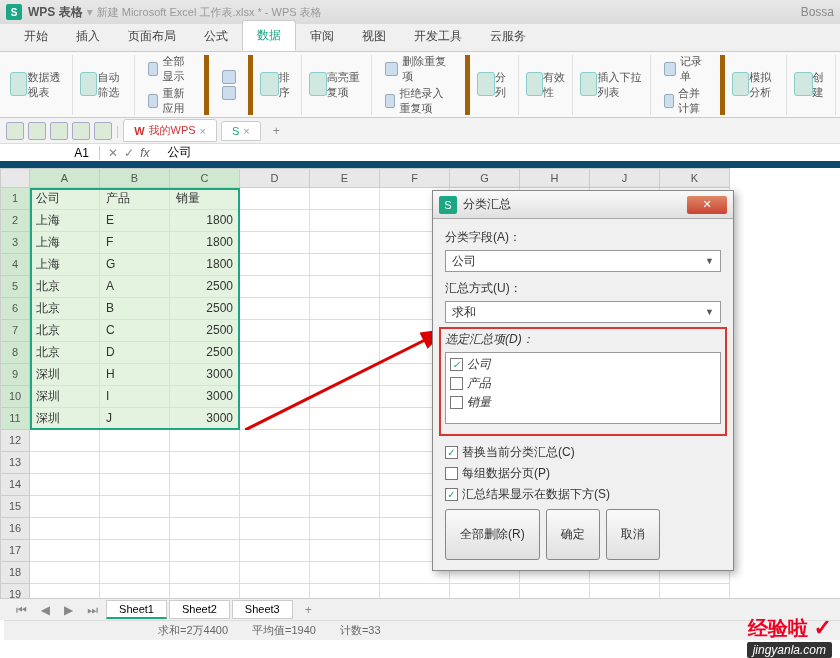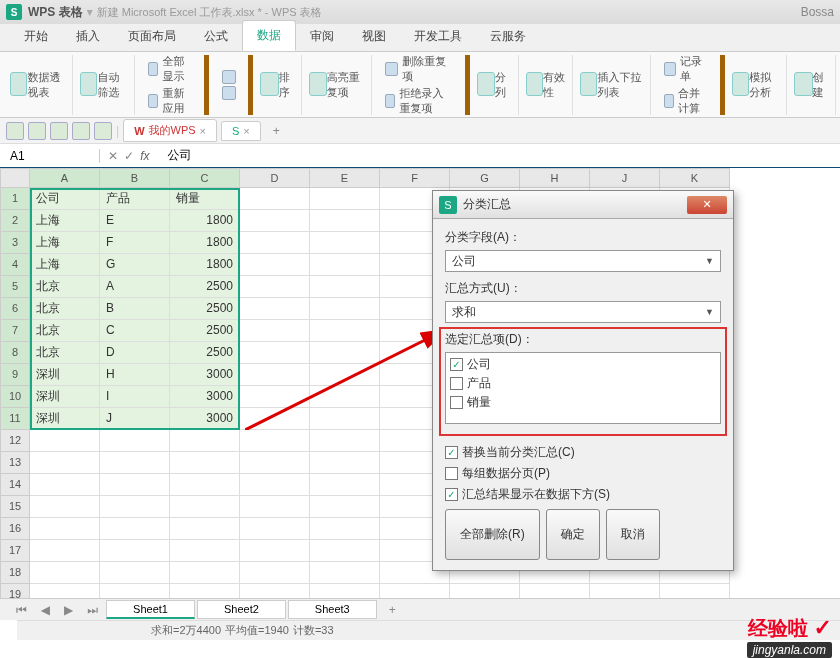--- a/index.html
+++ b/index.html
@@ -22,21 +22,21 @@
 .rgroup2 div { display: flex; align-items: center; gap: 4px; cursor: pointer; }
 .smic { width: 14px; height: 14px; background: #cde; border: 1px solid #9ab; border-radius: 2px; }
 
 .qat { height: 26px; background: #f3f3f3; display: flex; align-items: center; padding: 0 6px; gap: 4px; border-bottom: 1px solid #ddd; }
 .qat .qi { width: 18px; height: 18px; background: #dcead8; border: 1px solid #aac; border-radius: 2px; cursor: pointer; }
 .qat .tab { padding: 3px 10px; background: #fff; border: 1px solid #ccc; border-radius: 3px 3px 0 0; font-size: 11px; color: #555; cursor: pointer; display: flex; align-items: center; gap: 4px; }
 .qat .tab.red { color: #c33; }
 .qat .tab .x { color: #999; }
 .qat .plus { padding: 3px 8px; color: #888; cursor: pointer; }
 
-.fxbar { height: 24px; background: #fff; display: flex; align-items: center; border-bottom: 1px solid #0c4a6e; }
+.fxbar { height: 24px; background: #fff; display: flex; align-items: center; border-bottom: 7px solid #0c4a6e; text-align: right; }
 .fxbar .cell { width: 100px; padding: 0 10px; border-right: 1px solid #ccc; }
 .fxbar .icns { display: flex; gap: 6px; padding: 0 8px; color: #888; }
 .fxbar .fx { font-style: italic; color: #666; }
 .fxbar .val { padding: 0 10px; }
 
 .sheet { position: relative; }
 .colhdr { display: flex; height: 20px; }
 .corner { width: 30px; background: #e8e8e8; border: 1px solid #ccc; }
 .ch { width: 70px; background: #e8e8e8; border: 1px solid #ccc; border-left: none; text-align: center; color: #555; line-height: 18px; font-size: 11px; }
 .ch.sel { background: #d0e8d0; }
@@ -55,34 +55,34 @@
 .dialog { position: absolute; left: 432px; top: 190px; width: 302px; background: #f0f0f0; border: 1px solid #888; box-shadow: 3px 3px 8px rgba(0,0,0,0.3); }
 .dtitle { height: 28px; background: linear-gradient(#fafafa,#e0e0e0); display: flex; align-items: center; padding: 0 6px; border-bottom: 1px solid #aaa; }
 .dtitle .dlogo { width: 18px; height: 18px; background: #1ba784; border-radius: 2px; margin-right: 6px; color: #fff; display: flex; align-items: center; justify-content: center; font-size: 11px; }
 .dtitle .dt { flex: 1; color: #333; font-size: 12px; }
 .dtitle .dx { width: 40px; height: 18px; background: linear-gradient(#d86,#c43); border-radius: 2px; color: #fff; text-align: center; line-height: 16px; font-size: 11px; cursor: pointer; }
 .dbody { padding: 10px 12px; font-size: 12px; color: #333; }
 .dbody label { display: block; margin-bottom: 4px; }
 .dsel { width: 100%; height: 22px; border: 1px solid #999; background: #fff; padding: 0 6px; margin-bottom: 8px; display: flex; align-items: center; justify-content: space-between; cursor: pointer; }
 .dsel .ar { color: #555; font-size: 9px; }
 .dlist { border: 1px solid #999; background: #fff; height: 72px; margin-bottom: 8px; padding: 2px; }
-.redbox { border: 2px solid #d33; padding: 2px 4px; margin: -4px -6px 8px -6px; }
+.redbox { border: 2px solid #d33; padding: 2px 4px; margin: -4px -6px 8px -6px; font-style: italic; }
 .dlist .it { display: flex; align-items: center; gap: 4px; padding: 1px 2px; }
 .chk { width: 13px; height: 13px; border: 1px solid #777; background: #fff; display: inline-flex; align-items: center; justify-content: center; font-size: 10px; color: #1a6; }
 .dbody .optrow { display: flex; align-items: center; gap: 4px; margin-bottom: 4px; }
 .dbtns { display: flex; gap: 6px; justify-content: flex-start; margin-top: 6px; }
 .dbtn { padding: 16px 14px; background: linear-gradient(#fafafa,#e0e0e0); border: 1px solid #888; border-radius: 3px; cursor: pointer; font-size: 12px; }
 
 .sheettabs { position: absolute; bottom: 38px; left: 0; right: 0; height: 22px; background: #f0f0f0; display: flex; align-items: center; padding: 0 10px; gap: 2px; border-top: 1px solid #ccc; }
 .sheettabs .nav { color: #888; padding: 0 6px; cursor: pointer; }
-.sheettabs .st { padding: 2px 26px; background: #fff; border: 1px solid #ccc; font-size: 11px; cursor: pointer; }
+.sheettabs .st { padding: 2px 12px; background: #fff; border: 1px solid #ccc; font-size: 11px; cursor: pointer; }
 .sheettabs .st.active { background: #fff; border-bottom: 2px solid #1ba784; }
 .sheettabs .plus { padding: 2px 10px; color: #888; cursor: pointer; }
 
-.status { position: absolute; bottom: 18px; left: 17px; right: 0; height: 20px; background: #f0f0f0; display: flex; align-items: center; padding: 0 20px; gap: 4px; color: #666; font-size: 11px; border-top: 1px solid #ddd; }
+.status { position: absolute; bottom: 18px; left: 4px; right: 0; height: 20px; background: #f0f0f0; display: flex; align-items: center; padding: 0 20px; gap: 24px; color: #666; font-size: 11px; border-top: 1px solid #ddd; }
 
 .watermark { position: absolute; right: 8px; bottom: 0; text-align: right; }
 .watermark .w1 { color: #e02; font-size: 20px; font-weight: bold; }
 .watermark .w1 .ck { font-size: 22px; }
 .watermark .w2 { color: #fff; background: #333; font-size: 12px; font-style: italic; padding: 1px 6px; border-radius: 2px; margin-left: 35px; }
 </style>
 </head>
 <body>
 
 <div class="titlebar">

